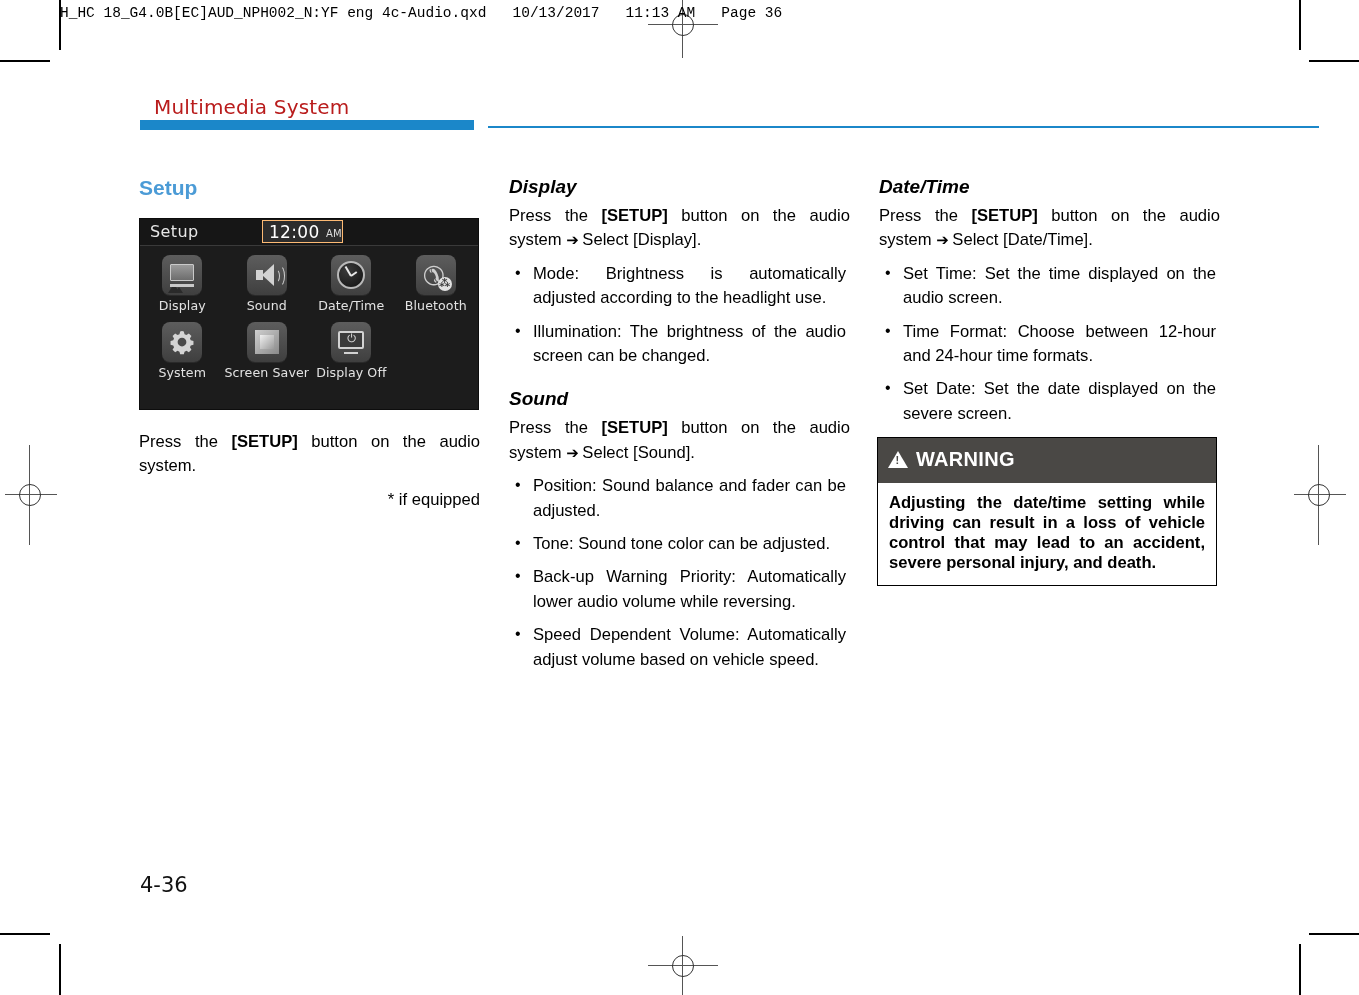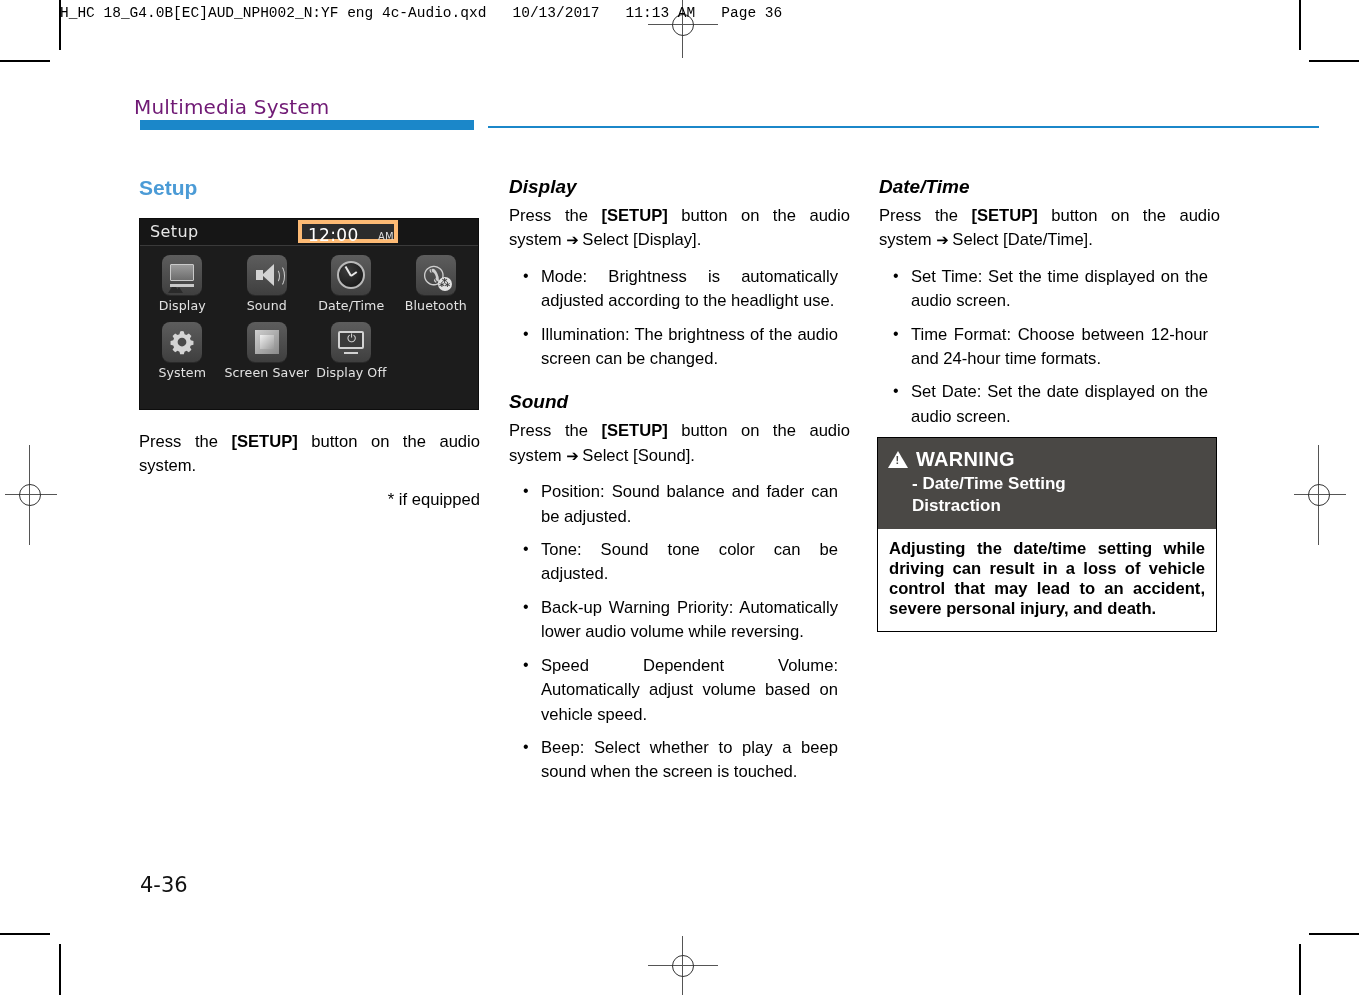--- a/index.html
+++ b/index.html
@@ -34,24 +34,24 @@
     font-family: "Liberation Mono", monospace;
     font-size: 14.5px;
     letter-spacing: 0px;
     white-space: pre;
     color: #000;
   }
 
   
   .running-head {
     position: absolute;
-    left: 134px;
+    left: 154px;
     top: 95px;
     font-size: 20px;
-    color: #701a75;
+    color: #b91c1c;
     font-family: "DejaVu Sans", sans-serif;
     letter-spacing: .2px;
   }
   .head-bar-main {
     position: absolute;
     left: 140px;
     top: 120px;
     width: 334px;
     height: 10px;
     background: #1b87c9;
@@ -94,21 +94,21 @@
     margin: 0 0 9px 0;
     font-size: 16.6px;
     line-height: 24.4px;
     text-align: justify;
     text-justify: inter-word;
     color: #000;
   }
   p.body.last-left { text-align: right; }
   p.body b { font-weight: bold; }
 
-  ul.bullets { margin: 12px; padding: 0; list-style: none; }
+  ul.bullets { margin: 4px; padding: 0; list-style: none; }
   ul.bullets li {
     position: relative;
     padding-left: 20px;
     margin-bottom: 9px;
     font-size: 16.6px;
     line-height: 24.4px;
     text-align: justify;
     text-justify: inter-word;
   }
   ul.bullets li::before {
@@ -137,25 +137,24 @@
     height: 26px;
     background: #161616;
     border-bottom: 1px solid #3a3a3a;
   }
   .screen-title {
     position: absolute; left: 10px; top: 3px;
     color: #e7e7e7; font-size: 16px; letter-spacing: .4px;
   }
   .clock-box {
     position: absolute; left: 122px; top: 1px;
-    width: 100px; height: 23px;
+    width: 81px; height: 23px;
     background: #2c2c2c;
-    border: 4px solid #fdba74;
+    border: 1px solid #fdba74;
     box-sizing: border-box;
-    margin-left: 36px;
   }
   .clock-time {
     position: absolute; left: 6px; top: 1px;
     color: #fff; font-size: 17px; letter-spacing: .3px;
   }
   .clock-ampm {
     position: absolute; right: 0; top: 7px;
     color: #dcdcdc; font-size: 10px; letter-spacing: .3px;
   }
 
@@ -462,41 +461,36 @@
     <li>Illumination: The brightness of the audio screen can be changed.</li>
   </ul>
 
   <h3 class="sec-it" style="margin-top:20px;">Sound</h3>
   <p class="body"><span>Press the </span><b>[SETUP]</b><span> button on the audio system </span><span class="arrow">➔</span><span> Select [Sound].</span></p>
   <ul class="bullets">
     <li>Position: Sound balance and fader can be adjusted.</li>
     <li>Tone: Sound tone color can be adjusted.</li>
     <li>Back-up Warning Priority: Automatically lower audio volume while reversing.</li>
     <li>Speed Dependent Volume: Automatically adjust volume based on vehicle speed.</li>
-    <li>Beep: Select whether to play a beep sound when the screen is touched.</li>
   </ul>
 </div>
 
 <div class="col col-3">
   <h3 class="sec-it">Date/Time</h3>
   <p class="body"><span>Press the </span><b>[SETUP]</b><span> button on the audio system </span><span class="arrow">➔</span><span> Select [Date/Time].</span></p>
   <ul class="bullets">
     <li>Set Time: Set the time displayed on the audio screen.</li>
     <li>Time Format: Choose between 12-hour and 24-hour time formats.</li>
-    <li>Set Date: Set the date displayed on the audio screen.</li>
+    <li>Set Date: Set the date displayed on the severe screen.</li>
   </ul>
 </div>
 
 <div class="warn-box">
   <div class="warn-head">
     <div class="warn-title">
       <span class="tri-ico"></span>
       <span>WARNING</span>
     </div>
-    <div class="warn-sub">
-      <div>- Date/Time Setting</div>
-      <div>Distraction</div>
-    </div>
   </div>
   <div class="warn-body">Adjusting the date/time setting while driving can result in a loss of vehicle control that may lead to an accident, severe personal injury, and death.</div>
 </div>
 
 <div class="folio">4-36</div>
 
 </body></html>

